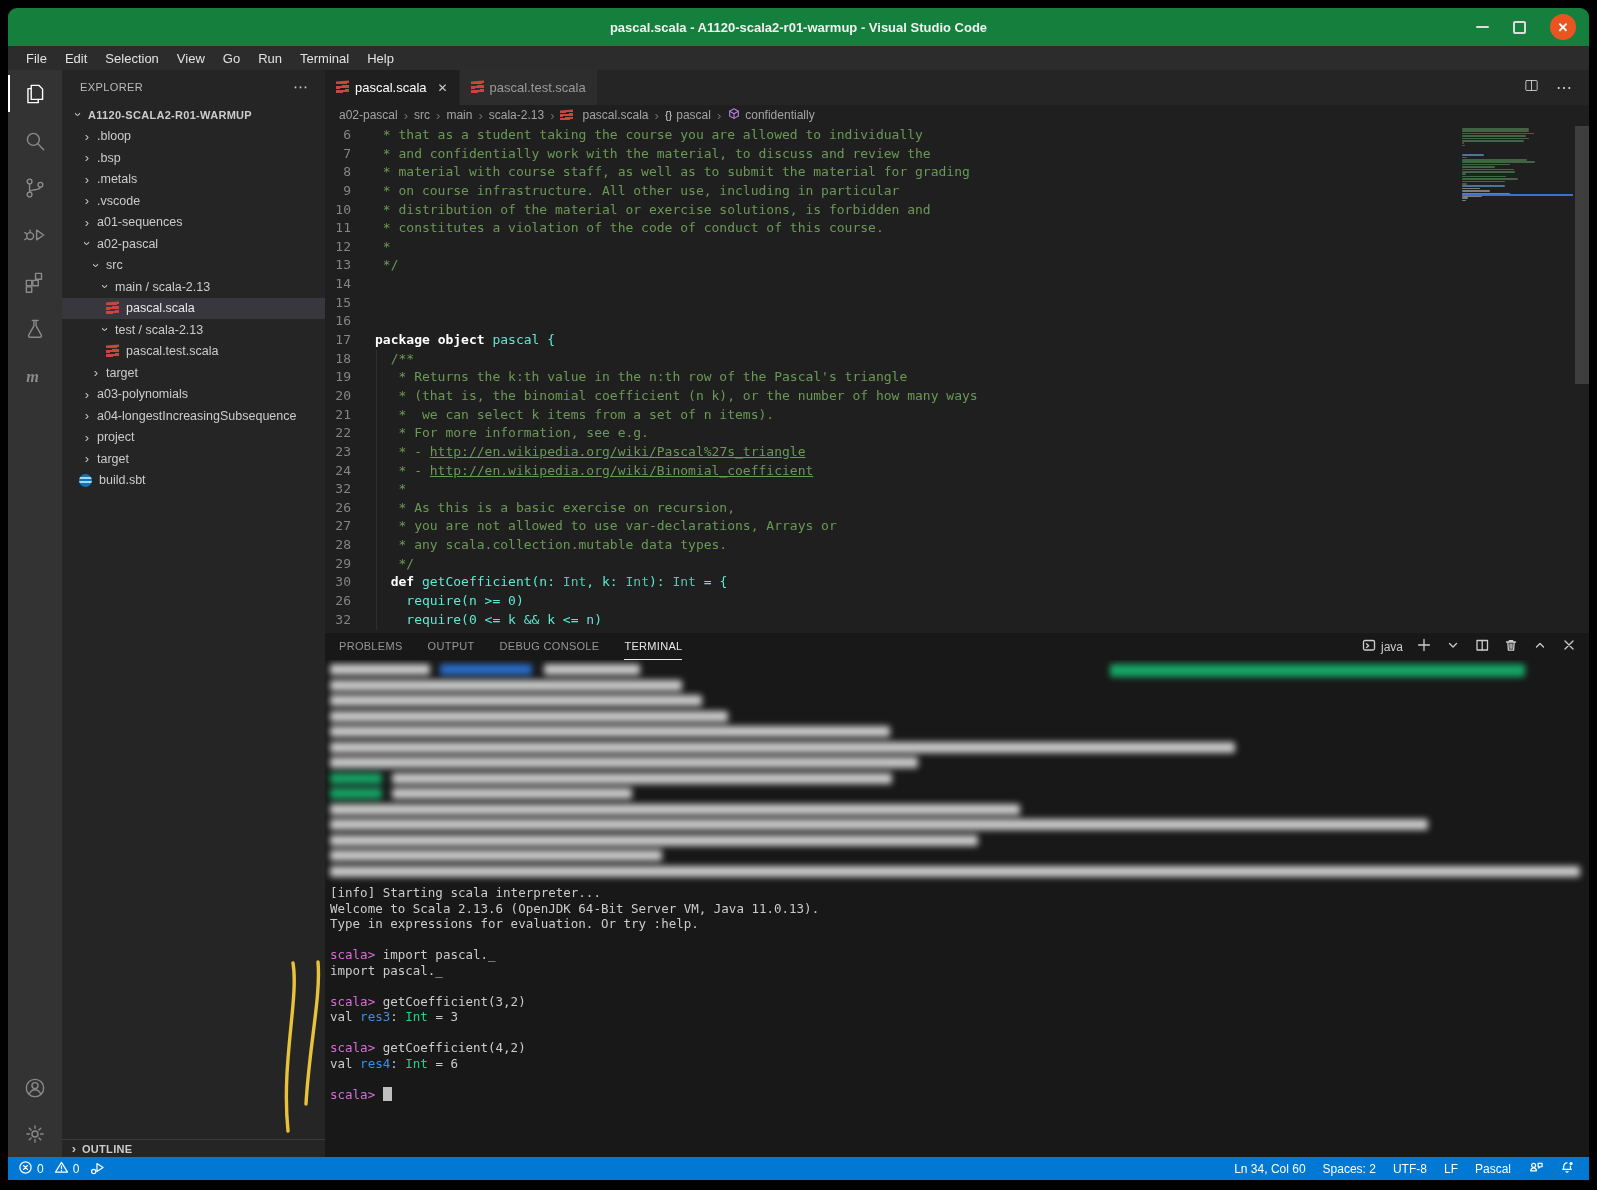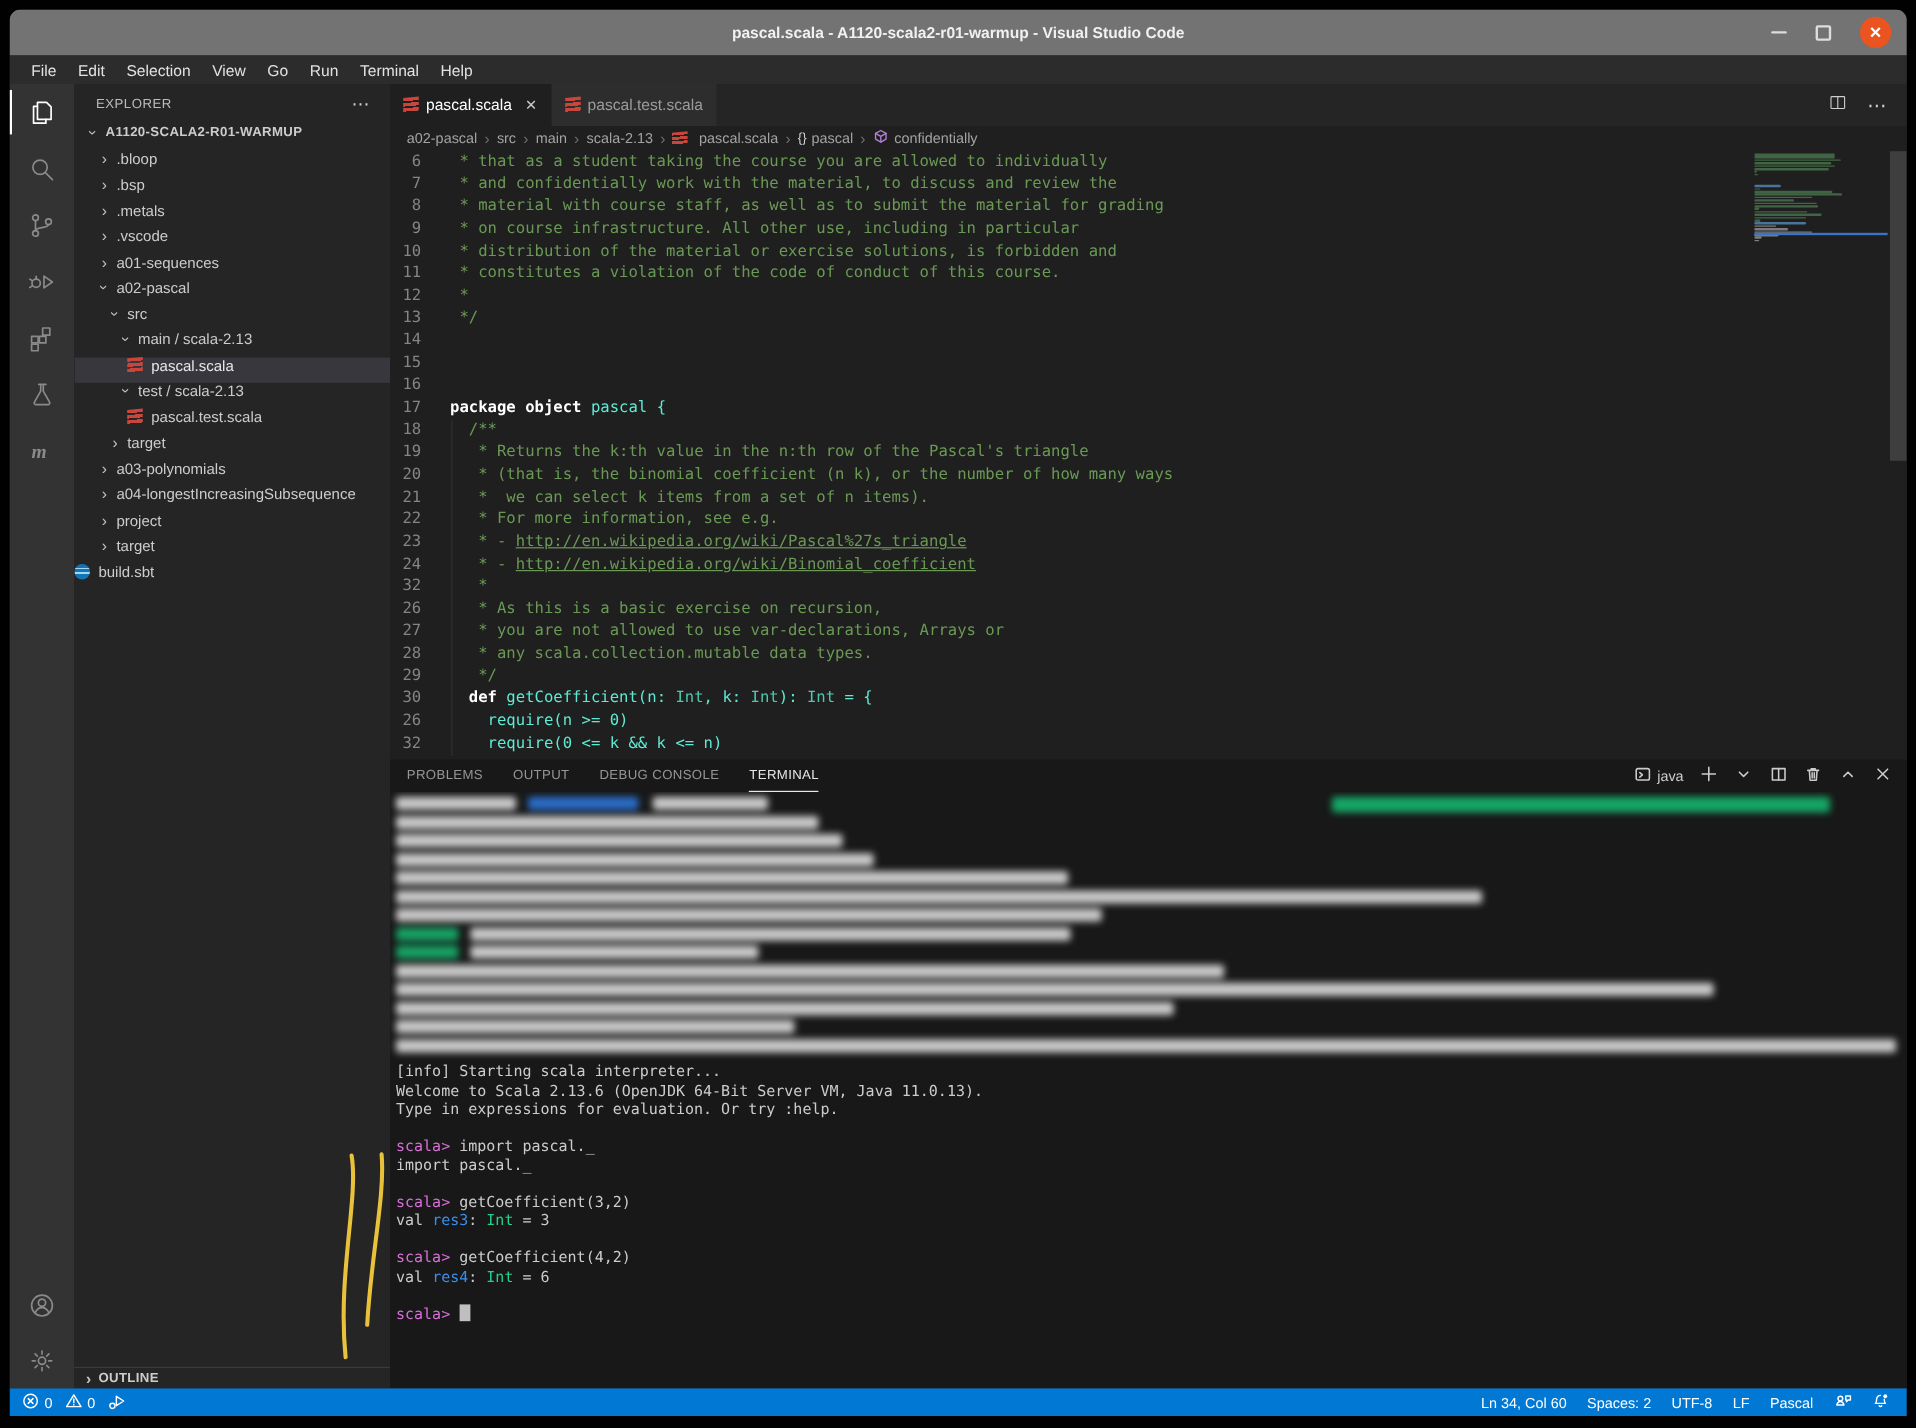--- a/index.html
+++ b/index.html
@@ -3,21 +3,21 @@
 <meta charset="utf-8">
 <style>
   * { box-sizing: border-box; margin: 0; padding: 0; }
   html,body { width:1597px; height:1190px; background:#010101; overflow:hidden;
               font-family:"Liberation Sans", sans-serif; }
 
   .window{position:absolute;left:8px;top:8px;width:1581px;height:1172px;background:#1f1f1f;
           border-radius:9px 9px 0 0;overflow:hidden;display:flex;flex-direction:column;}
 
   
-  .titlebar{flex:0 0 38px;background:#737373;display:flex;align-items:center;position:relative;}
+  .titlebar{flex:0 0 38px;background:#15803d;display:flex;align-items:center;position:relative;}
   .title{position:absolute;left:0;right:0;text-align:center;font-size:13px;font-weight:700;color:#f1f1f1;}
   .win-controls{margin-left:auto;display:flex;align-items:center;gap:24px;padding-right:13px;z-index:2;}
   .wc-min{width:13px;height:2px;background:#dddddd;border-radius:1px;}
   .wc-max{width:13px;height:13px;border:2px solid #dddddd;border-radius:2px;}
   .wc-close{width:26px;height:26px;border-radius:50%;background:#e95420;color:#ffffff;display:flex;
             align-items:center;justify-content:center;font-size:13px;font-weight:700;}
 
   
   .menubar{flex:0 0 24px;background:#2c2c2c;display:flex;align-items:center;padding-left:9px;}
   .menu-item{padding:0 9px;font-size:13px;color:#e2e2e2;}
@@ -31,21 +31,21 @@
   .ab-item.active::before{content:'';position:absolute;left:0;top:5px;bottom:5px;width:2px;background:#ffffff;}
   .ab-item svg{width:26px;height:26px;}
   .ab-bottom .ab-item{height:46px;}
 
   
   .sidebar{width:263px;background:#252526;display:flex;flex-direction:column;flex:0 0 263px;}
   .sb-header{flex:0 0 34px;display:flex;align-items:center;padding:0 16px 0 18px;font-size:11px;
              letter-spacing:.4px;color:#bbbbbb;}
   .sb-more{margin-left:auto;color:#cccccc;font-size:15px;letter-spacing:1px;}
   .tree{flex:1;overflow:hidden;font-size:12.5px;color:#cccccc;}
-  .tree-row{height:21.5px;display:flex;align-items:flex-start;white-space:nowrap;}
+  .tree-row{height:21.5px;display:flex;align-items:center;white-space:nowrap;}
   .tree-row.selected{background:#37373d;color:#e8e8e8;}
   .tree-row.root .flabel{font-size:11px;font-weight:700;letter-spacing:.3px;}
   .chev{width:16px;flex:0 0 16px;text-align:center;font-size:13px;color:#c5c5c5;line-height:1;}
   .chev.down{transform:rotate(90deg);}
   .flabel{margin-left:2px;}
   .f-ico{width:13px;height:13px;margin-right:5px;flex:0 0 13px;}
   .scala-ico{background:linear-gradient(180deg,#c8463c 0 22%,transparent 22% 34%,#c8463c 34% 56%,
              transparent 56% 67%,#c8463c 67% 89%,transparent 89%);transform:skewY(-5deg);}
   .sbt-ico{border-radius:50%;background:linear-gradient(180deg,#1273b5 0 23%,#9fd8f0 23% 35%,#1273b5 35% 54%,
            #9fd8f0 54% 66%,#1273b5 66% 100%);}
@@ -278,21 +278,21 @@
             <span class="flabel">a04-longestIncreasingSubsequence</span>
           </div>
           <div class="tree-row" style="padding-left: 17px;">
             <span class="chev">›</span>
             <span class="flabel">project</span>
           </div>
           <div class="tree-row" style="padding-left: 17px;">
             <span class="chev">›</span>
             <span class="flabel">target</span>
           </div>
-          <div class="tree-row" style="">
+          <div class="tree-row" style="padding-left: 17px;">
             <span class="f-ico sbt-ico"></span>
             <span class="flabel">build.sbt</span>
           </div>
         </div>
       <div class="outline-row">
         <span class="chev">›</span>
         <span>OUTLINE</span>
       </div>
     </div>
 

